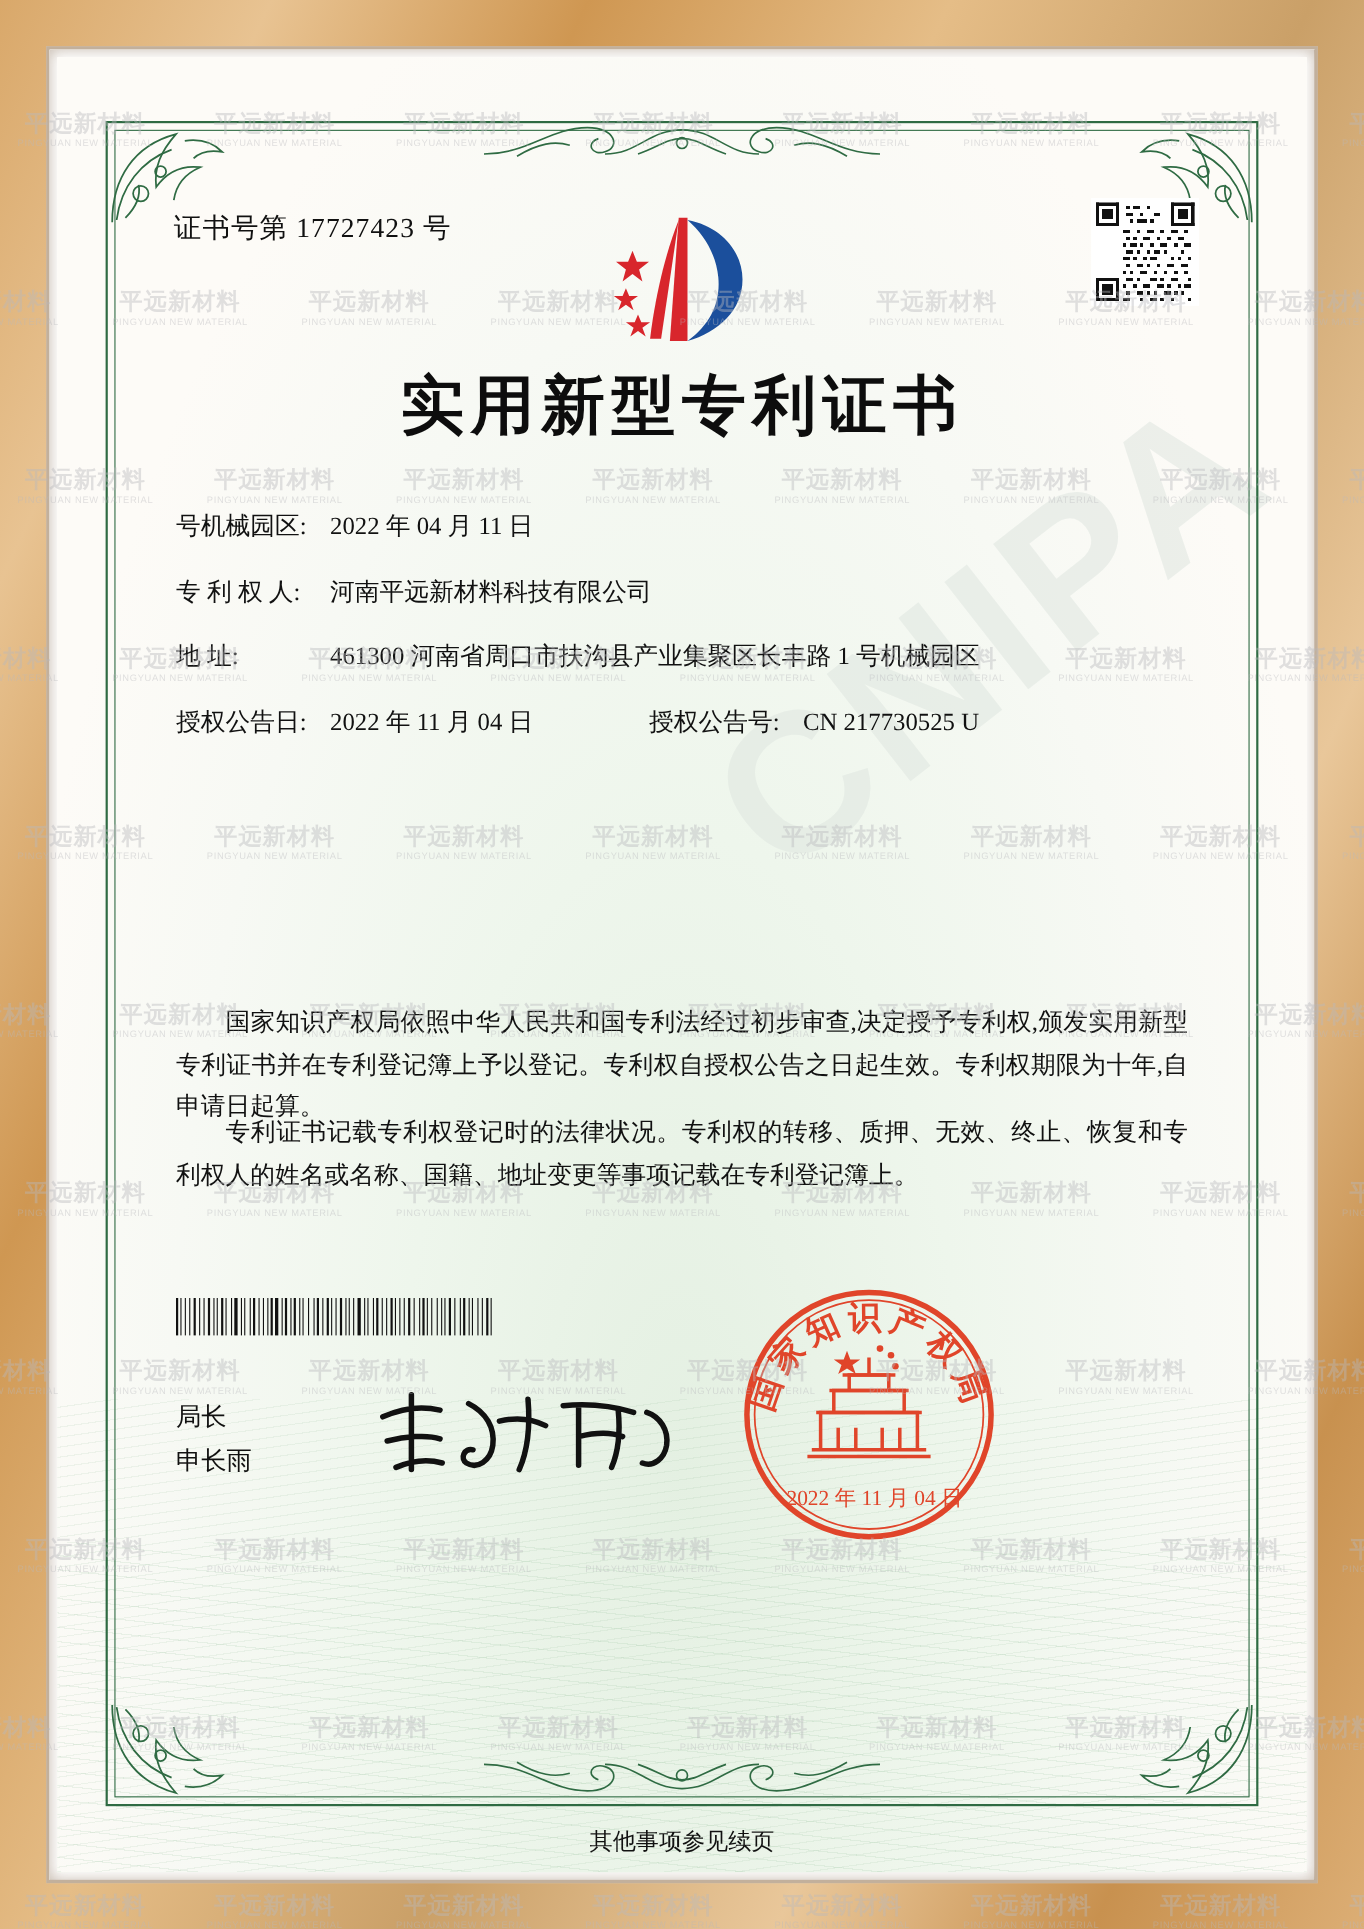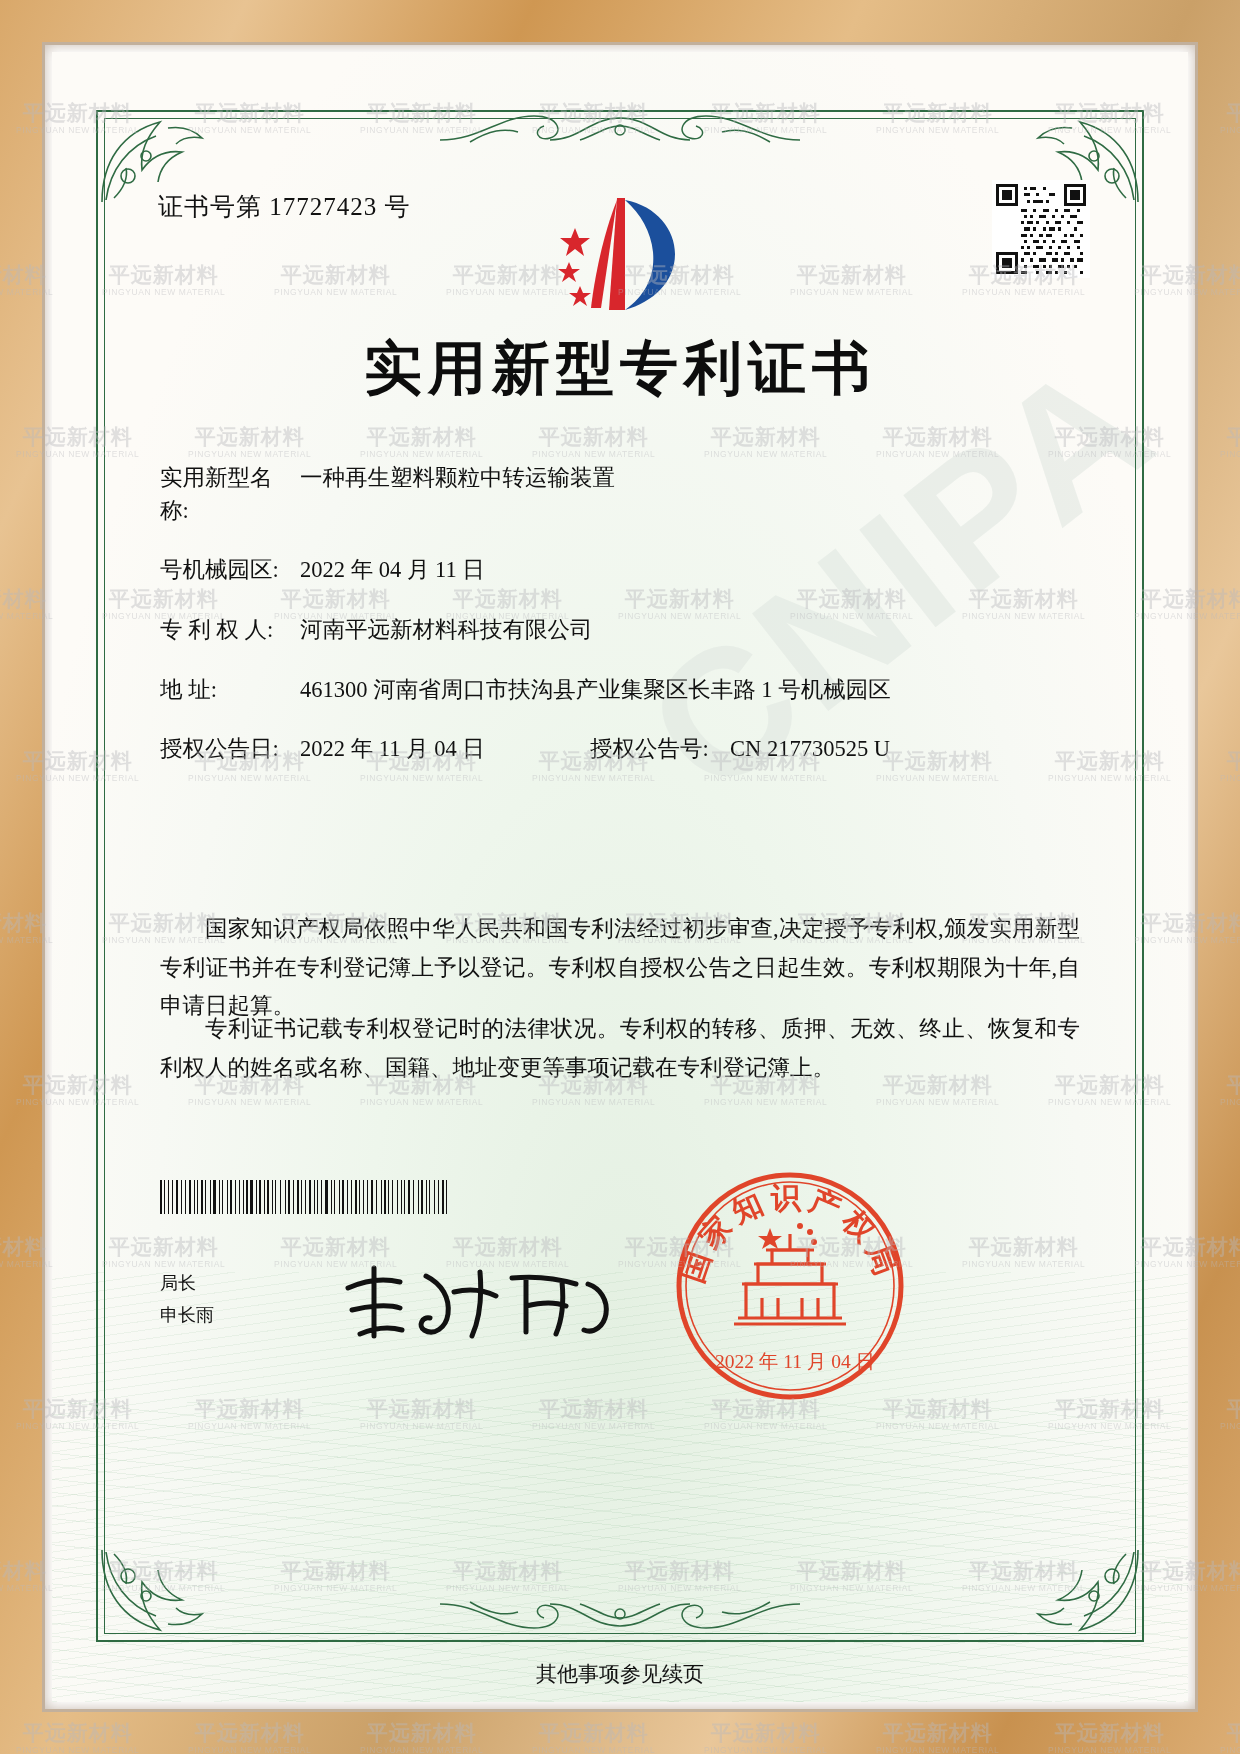--- a/index.html
+++ b/index.html
@@ -142,21 +142,21 @@
   .p2{top:1010px;}
   .indent{text-indent:2em;display:block;}
 
   .barcode{
     position:absolute;left:160px;top:1180px;width:290px;height:34px;
     display:flex;align-items:stretch;
   }
   .barcode i{display:block;background:#111;margin-right:1px;}
 
   .director{
-    position:absolute;left:160px;top:1268px;font-size:18px;line-height:1.75;color:#111;
+    position:absolute;left:160px;top:1268px;font-size:23px;line-height:1.75;color:#111;
   }
   .sign{
     position:absolute;left:330px;top:1258px;width:300px;height:90px;color:#111;
   }
 
   .seal{
     position:absolute;left:672px;top:1168px;width:236px;height:236px;
   }
   .seal-date{
     position:absolute;left:700px;top:1348px;width:190px;text-align:center;
@@ -367,24 +367,20 @@
         <polygon points="44,72 47,79 55,79 48,84 51,92 44,87 37,92 40,84 33,79 41,79"></polygon>
         <polygon points="55,96 58,103 66,103 59,108 62,116 55,111 48,116 51,108 44,103 52,103"></polygon>
       </g>
     </svg>
   </div>
 
   <div class="title">实用新型专利证书</div>
 
   <div class="fields">
 
-    <div class="row">
-      <div class="lbl">实用新型名称:</div>
-      <div class="val">一种再生塑料颗粒中转运输装置</div>
-    </div>
 
 
 
     <div class="row">
       <div class="lbl">号机械园区:</div>
       <div class="val">2022 年 04 月 11 日</div>
     </div>
 
     <div class="row">
       <div class="lbl">专 利 权 人:</div>

